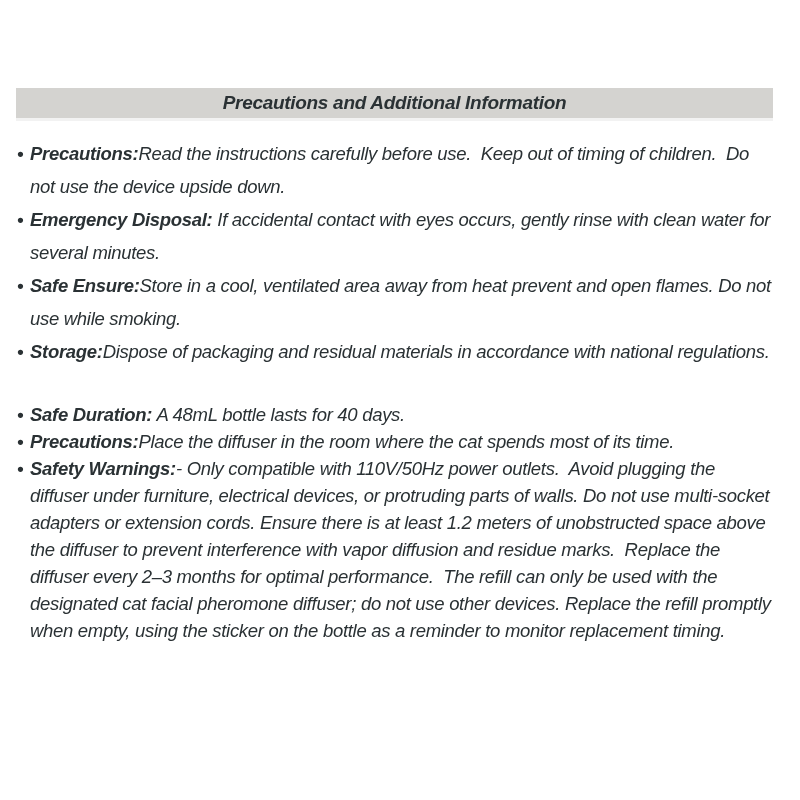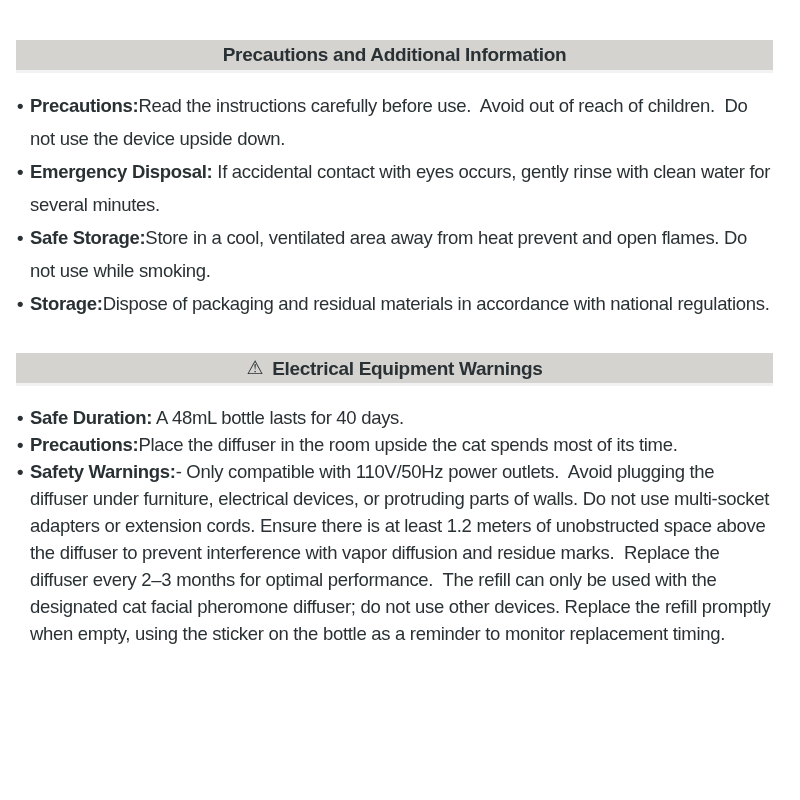--- a/index.html
+++ b/index.html
@@ -12,21 +12,22 @@
     width:800px;height:800px;
     background:var(--bg);
     color:var(--text);
     font-family:"Liberation Sans", sans-serif;
     letter-spacing:-0.3px;
     overflow:hidden;
   }
   .page{
     box-sizing:border-box;
     width:800px;height:800px;
-    padding:40px 27px 0 16px;
+    padding:88px 27px 0 16px;
+    font-style:italic;
   }
   .section-header{
     background:var(--bar);
     height:30px;
     line-height:30px;
     text-align:center;
     font-weight:bold;
     font-size:19px;
     box-shadow:0 3px 0 rgba(0,0,0,0.05);
   }
@@ -68,49 +69,46 @@
 <div class="page">
   <div>
 
       <section class="section section-1">
         <div class="section-header">
           <span class="section-title">Precautions and Additional Information</span>
         </div>
         <ul class="bullet-list">
 
             <li class="list-item">
-              <span class="bullet">•</span><span class="item-label">Precautions:</span><span class="item-text">Read the instructions carefully before use.  Avoid out of reach of children.  Do not use the device upside down.</span>
+              <span class="bullet">•</span><span class="item-label">Precautions:</span><span class="item-text">Read the instructions carefully before use.  Keep out of timing of children.  Do not use the device upside down.</span>
             </li>
 
             <li class="list-item">
               <span class="bullet">•</span><span class="item-label">Emergency Disposal:</span><span class="item-text"> If accidental contact with eyes occurs, gently rinse with clean water for several minutes.</span>
             </li>
 
             <li class="list-item">
-              <span class="bullet">•</span><span class="item-label">Safe Storage:</span><span class="item-text">Store in a cool, ventilated area away from heat prevent and open flames. Do not use while smoking.</span>
+              <span class="bullet">•</span><span class="item-label">Safe Ensure:</span><span class="item-text">Store in a cool, ventilated area away from heat prevent and open flames. Do not use while smoking.</span>
             </li>
 
             <li class="list-item">
               <span class="bullet">•</span><span class="item-label">Storage:</span><span class="item-text">Dispose of packaging and residual materials in accordance with national regulations.</span>
             </li>
           </ul>
       </section>
 
       <section class="section section-2">
-        <div class="section-header">
-          <span class="warn-icon">⚠</span><span class="section-title">Electrical Equipment Warnings</span>
-        </div>
         <ul class="bullet-list">
 
             <li class="list-item">
               <span class="bullet">•</span><span class="item-label">Safe Duration:</span><span class="item-text"> A 48mL bottle lasts for 40 days.</span>
             </li>
 
             <li class="list-item">
-              <span class="bullet">•</span><span class="item-label">Precautions:</span><span class="item-text">Place the diffuser in the room upside the cat spends most of its time.</span>
+              <span class="bullet">•</span><span class="item-label">Precautions:</span><span class="item-text">Place the diffuser in the room where the cat spends most of its time.</span>
             </li>
 
             <li class="list-item">
               <span class="bullet">•</span><span class="item-label">Safety Warnings:</span><span class="item-text">- Only compatible with 110V/50Hz power outlets.  Avoid plugging the diffuser under furniture, electrical devices, or protruding parts of walls. Do not use multi-socket adapters or extension cords. Ensure there is at least 1.2 meters of unobstructed space above the diffuser to prevent interference with vapor diffusion and residue marks.  Replace the diffuser every 2–3 months for optimal performance.  The refill can only be used with the designated cat facial pheromone diffuser; do not use other devices. Replace the refill promptly when empty, using the sticker on the bottle as a reminder to monitor replacement timing.</span>
             </li>
           </ul>
       </section>
     </div>
 </div>
 

